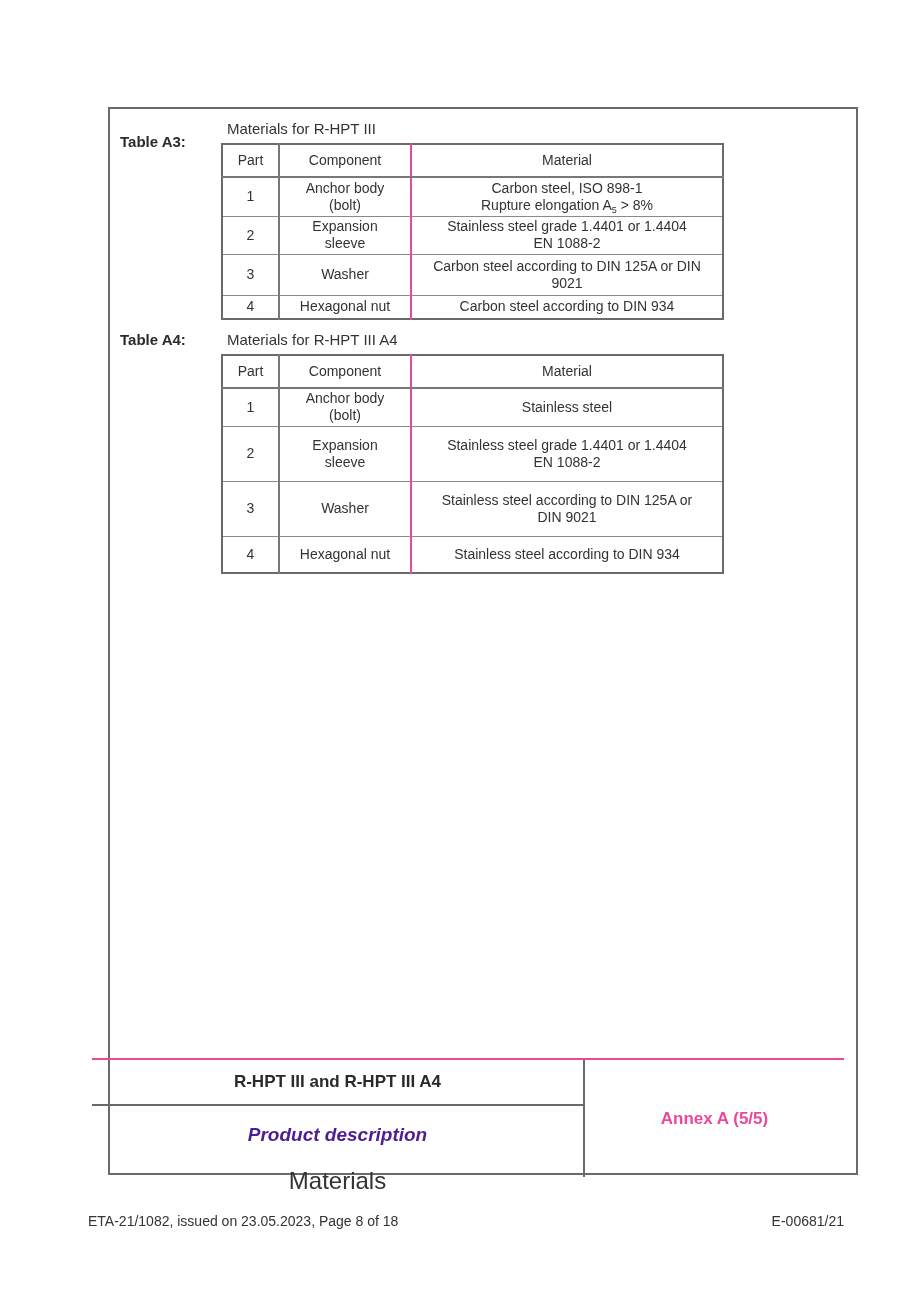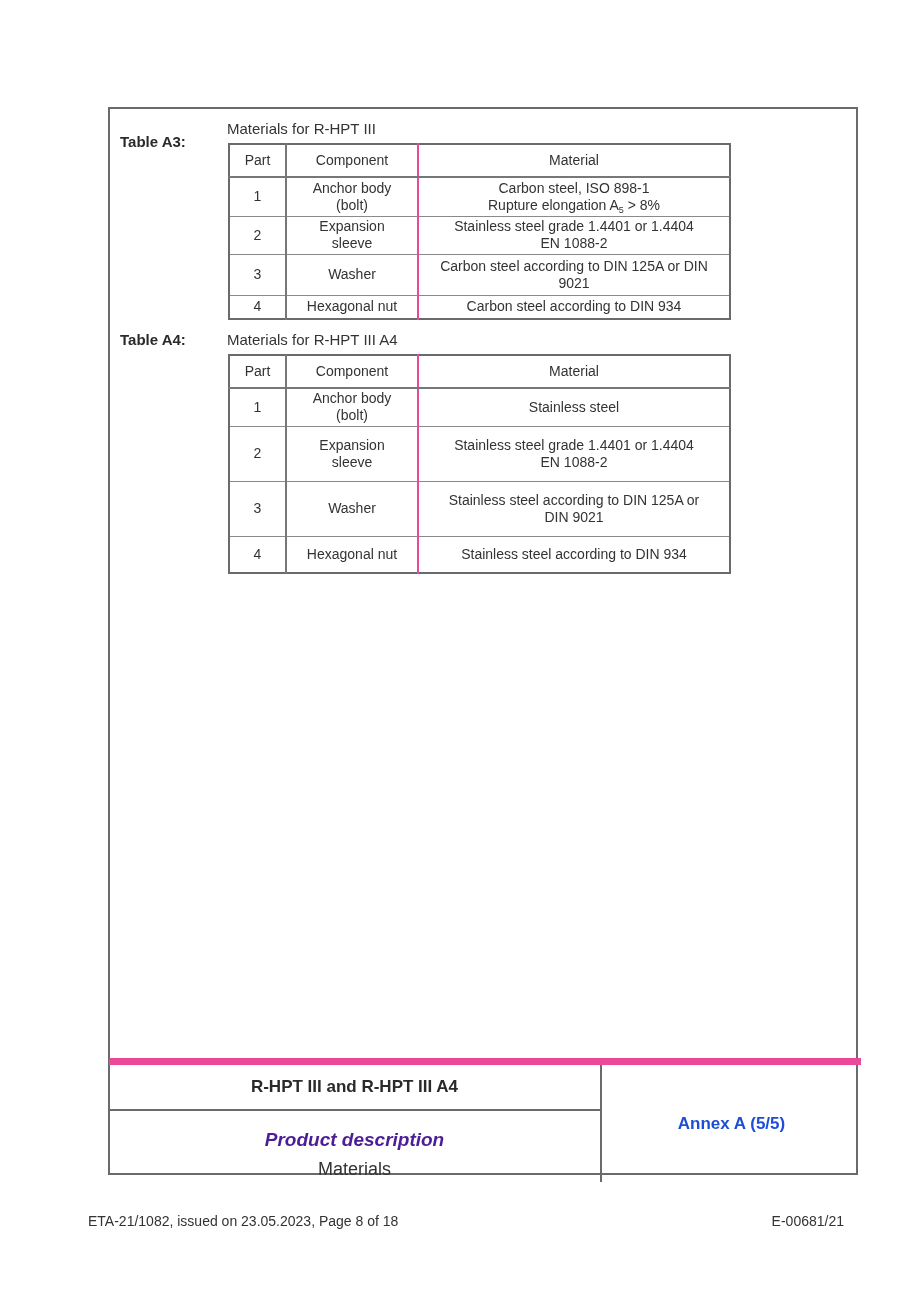--- a/index.html
+++ b/index.html
@@ -11,57 +11,57 @@
     position: absolute; left: 108px; top: 107px; width: 750px; height: 1068px;
     border: 2px solid #6a6a6a; box-sizing: border-box;
   }
   .tbl-label {
     position: absolute; font-size: 15px; font-weight: bold; color: #2a2a2a;
   }
   .tbl-caption {
     position: absolute; font-size: 15px; color: #333;
   }
   table.mat {
-    position: absolute; left: 228px; width: 503px;
+    position: absolute; left: 221px; width: 503px;
     border-collapse: collapse; border: 2px solid #6a6a6a;
     font-size: 14px; color: #333;
   }
   table.mat td, table.mat th {
     border: 1px solid #8a8a8a; text-align: center; vertical-align: middle;
     font-weight: normal; padding: 0 4px; line-height: 17px;
   }
   table.mat th { border-bottom: 2px solid #777; }
   table.mat .c-part { width: 47px; border-right: 2px solid #777; }
   table.mat .c-comp { width: 122px; border-right: 2px solid #ec4899; }
   sub { font-size: 9px; vertical-align: -3px; line-height: 0; }
 
   .footer-box {
-    position: absolute; left: 109px; top: 1058px; width: 752px; height: 119px;
-    border-top: 7px solid #ec4899; box-sizing: border-box;
+    position: absolute; left: 92px; top: 1058px; width: 752px; height: 119px;
+    border-top: 2px solid #ec4899; box-sizing: border-box;
   }
   .fb-left-top {
     position: absolute; left: 0; top: 0; width: 491px; height: 46px;
     border-bottom: 2px solid #6a6a6a; box-sizing: border-box;
     display: flex; align-items: center; justify-content: center;
     font-size: 17px; font-weight: bold; color: #2a2a2a;
   }
   .fb-left-bottom {
     position: absolute; left: 0; top: 46px; width: 491px; height: 71px;
     text-align: center;
   }
   .fb-divider {
     position: absolute; left: 491px; top: 0; width: 2px; height: 117px; background: #6a6a6a;
   }
   .fb-right {
     position: absolute; left: 493px; top: 0; right: 0; height: 117px;
     display: flex; align-items: center; justify-content: center;
-    font-size: 17px; font-weight: bold; color: #1d4ed8;
+    font-size: 17px; font-weight: bold; color: #ec4899;
   }
   .pd-title { font-size: 19px; font-weight: bold; margin-top: 18px; color: #4c1d95; font-style: italic; }
-  .pd-sub { font-size: 18px; margin-top: 8px; color: #333; text-align: center; }
+  .pd-sub { font-size: 24px; margin-top: 21px; color: #333; text-align: center; }
   .page-footer {
     position: absolute; top: 1213px; font-size: 14px; color: #333;
   }
 </style>
 </head>
 <body>
 
 <div class="frame"></div>
 
 <div class="tbl-label" style="left:120px; top:133px;">Table A3:</div>

